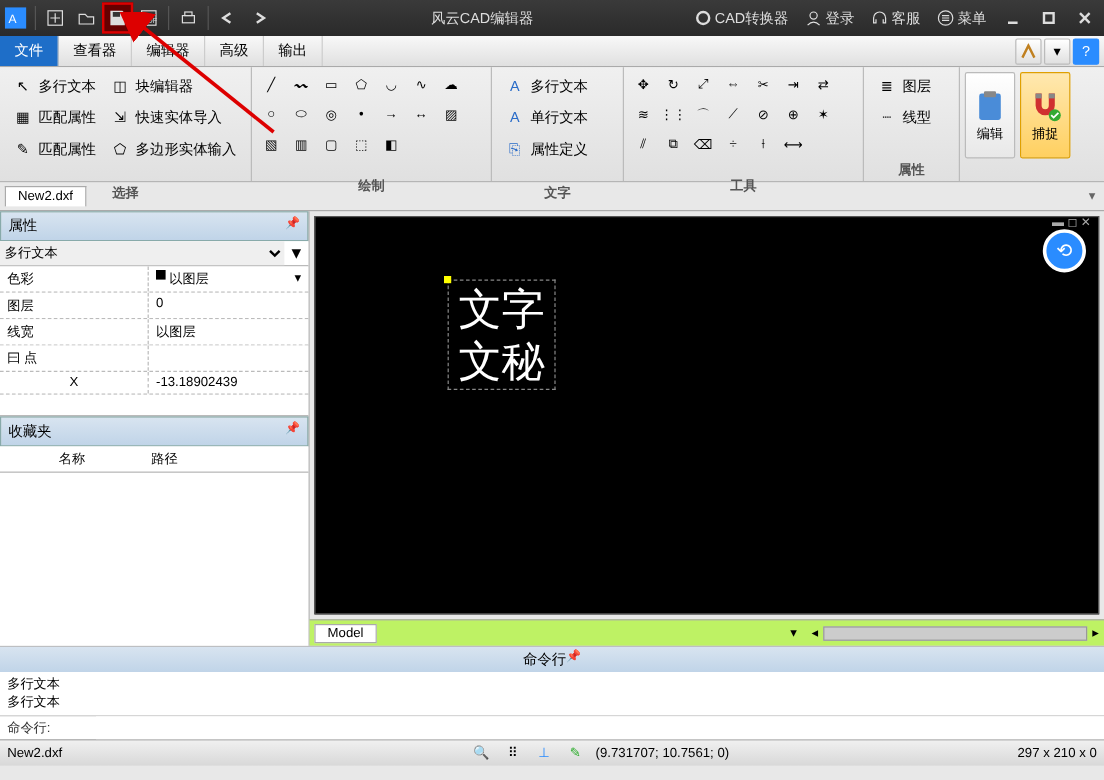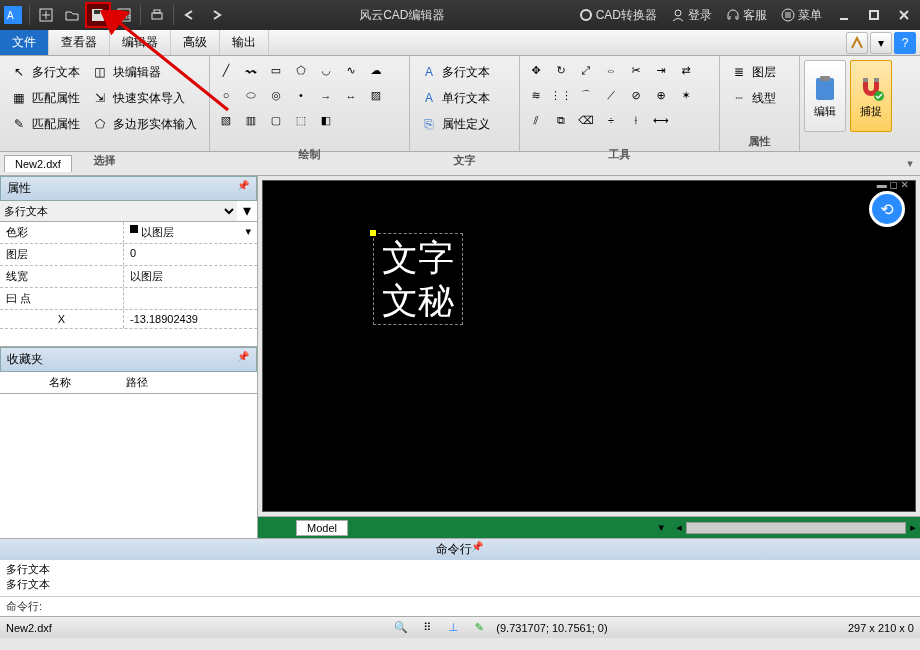--- a/index.html
+++ b/index.html
@@ -47,21 +47,21 @@
 .fav-hdr div { padding: 3px 6px; }
 .fav-body { flex: 1; background: #fff; }
 
 .canvas-wrap { flex: 1; display: flex; flex-direction: column; }
 .canvas { flex: 1; background: #000; position: relative; border: 1px solid #555; margin: 4px; }
 .cad-text { position: absolute; left: 110px; top: 52px; color: #fff; font-size: 36px; line-height: 1.2; border: 1px dashed #888; padding: 2px 8px; }
 .cad-text::before { content:""; position:absolute; left:-4px; top:-4px; width:6px; height:6px; background:#ff0; }
 .badge { position: absolute; right: 10px; top: 10px; width: 36px; height: 36px; border-radius: 50%; background: #2a8cff; border: 3px solid #fff; display: flex; align-items: center; justify-content: center; color: #fff; font-size: 16px; cursor: pointer; }
 .win-icons { position: absolute; right: 6px; top: -2px; color: #aaa; font-size: 10px; display: flex; gap: 2px; }
 
-.modelbar { height: 22px; background: #15803d; border-top: 1px solid #aaa; display: flex; align-items: center; font-size: 11px; padding-left: 34px; }
+.modelbar { height: 22px; background: #bef264; border-top: 1px solid #aaa; display: flex; align-items: center; font-size: 11px; }
 .modeltab { background: #fff; border: 1px solid #aaa; padding: 1px 10px; margin-left: 4px; cursor: pointer; }
 
 .cmdpanel { border-top: 1px solid #aaa; }
 .cmd-hdr { background: linear-gradient(#d8e4f0,#c0d4e8); padding: 2px 6px; font-size: 12px; display: flex; justify-content: center; }
 .cmd-body { background: #fff; height: 36px; font-size: 11px; padding: 2px 6px; overflow: auto; }
 .cmd-input-row { display: flex; background: #fff; border-top: 1px solid #ccc; font-size: 11px; gap: 32px; }
 .cmd-label { padding: 2px 6px; color: #333; }
 .cmd-input { flex: 1; border: none; font-size: 11px; padding: 2px; }
 
 .statusbar { height: 22px; background: linear-gradient(#f0f0f0,#d8d8d8); border-top: 1px solid #aaa; display: flex; align-items: center; font-size: 11px; padding: 0 6px; }

